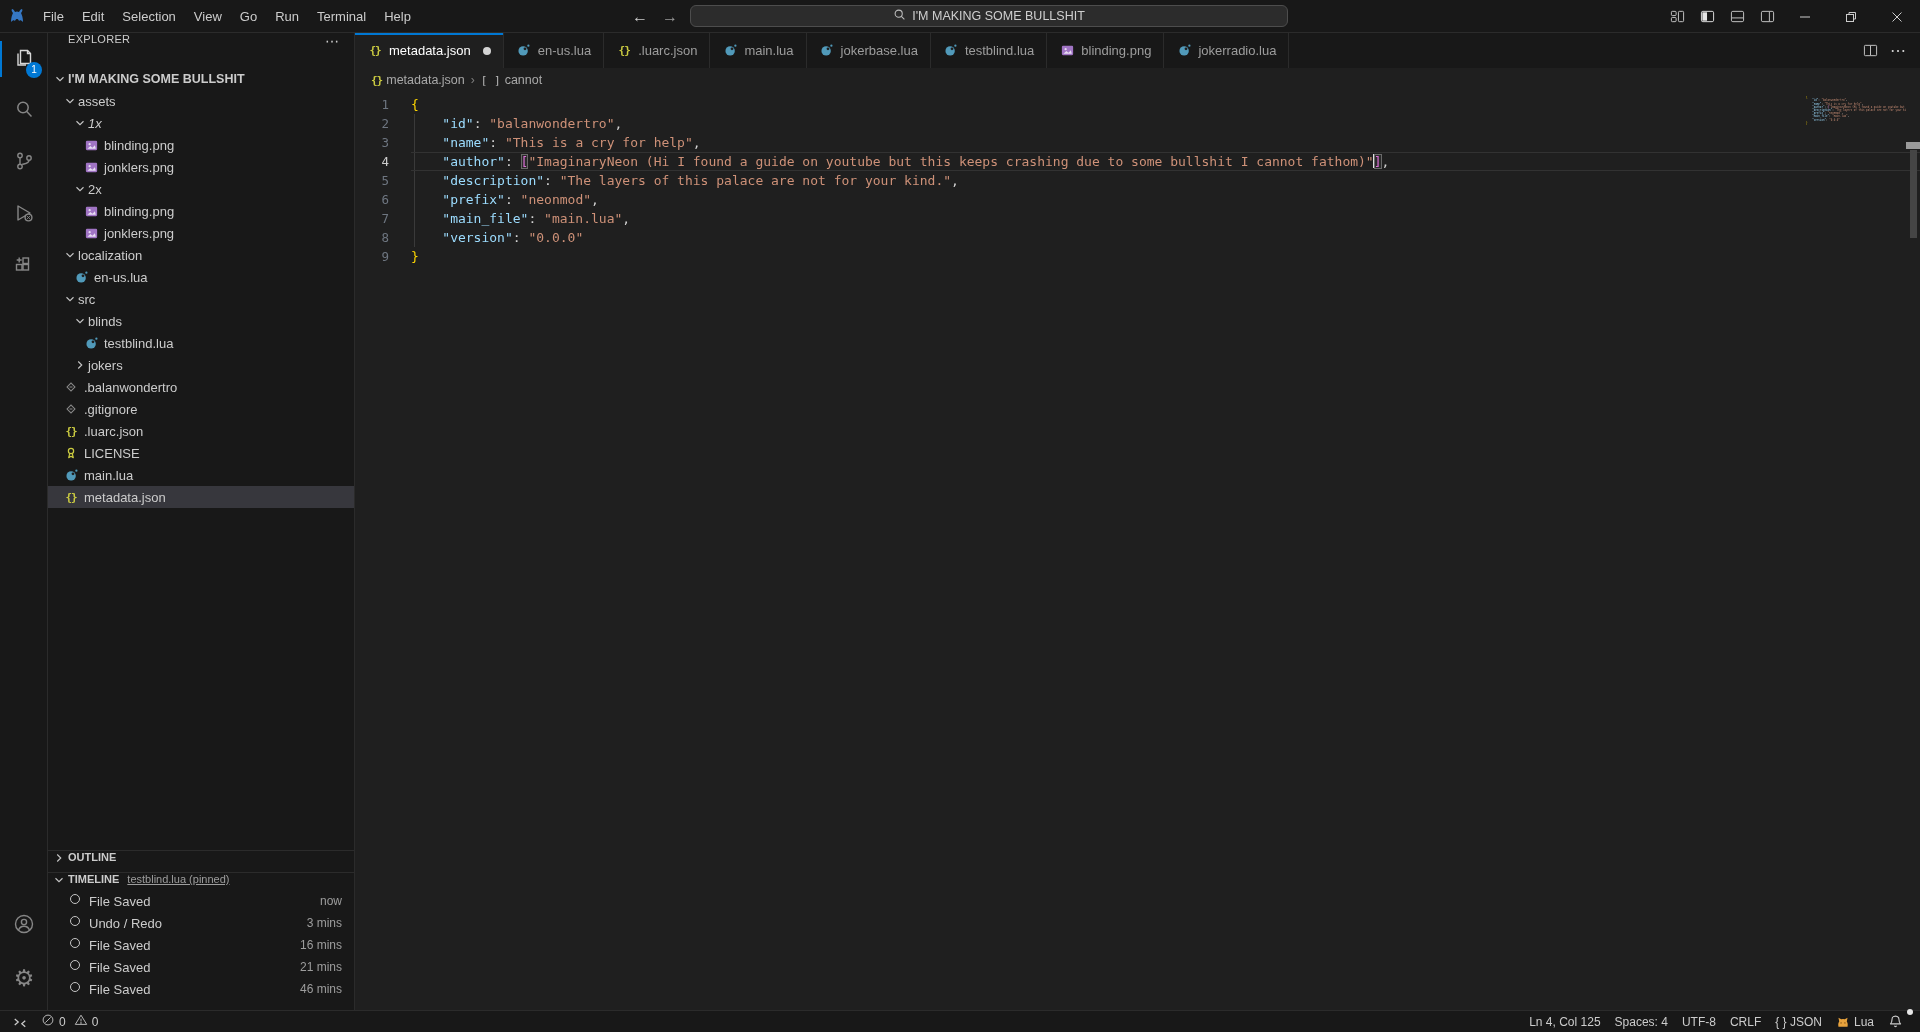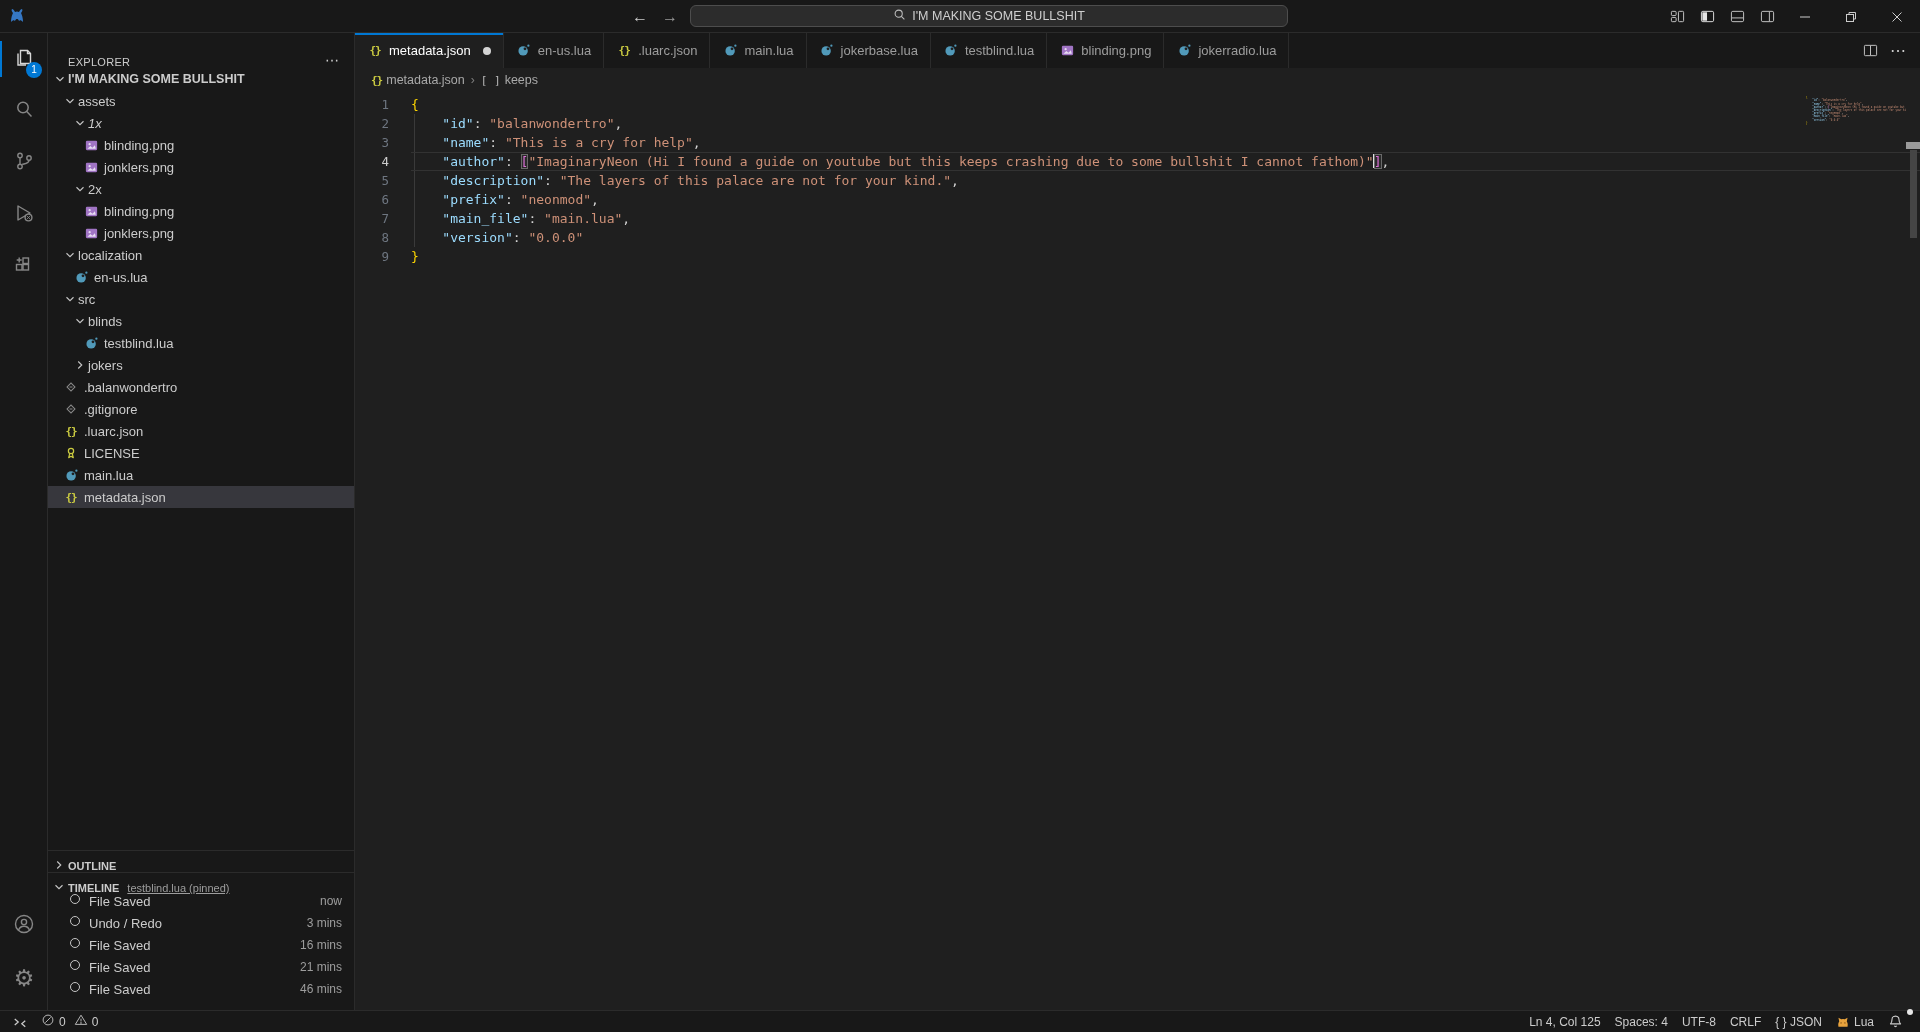--- a/index.html
+++ b/index.html
@@ -32,33 +32,33 @@
   .ab-group { display:flex; flex-direction:column; }
   .ab-item { position:relative; width:48px; height:52px; display:flex; align-items:center; justify-content:center; color:#868686; }
   .ab-item.active { color:#d7d7d7; }
   .ab-item.active::before { content:""; position:absolute; left:0; top:8px; bottom:8px; width:2px; background:#0078d4; }
   .badge { position:absolute; right:6px; bottom:7px; min-width:16px; height:16px; border-radius:9px;
            background:#0078d4; color:#ffffff; font-size:10px; line-height:16px; text-align:center; padding:0 3px; }
   .gear-glyph { font-size:23px; line-height:23px; }
 
   
   .sidebar { width:307px; background:#181818; border-right:1px solid #2b2b2b; display:flex; flex-direction:column; position:relative; }
-  .sb-header { height:35px; display:flex; align-items:flex-end; justify-content:space-between; padding:0 12px 0 20px; }
+  .sb-header { height:35px; display:flex; align-items:flex-start; justify-content:space-between; padding:0 12px 0 20px; }
   .sb-title { font-size:11px; color:#cccccc; letter-spacing:.3px; }
   .sb-ellipsis { color:#cccccc; font-size:14px; width:20px; text-align:center; border-radius:4px; }
   .tree { flex:0 0 auto; }
   .tree-row { height:22px; display:flex; align-items:center; font-size:13px; color:#cccccc; white-space:nowrap; cursor:default; }
   .tree-row.selected { background:#37373d; }
   .tree-row .chev-box { width:16px; display:flex; justify-content:center; flex:0 0 auto; color:#c5c5c5; }
   .chev svg { display:block; }
   .chev.down { transform:rotate(90deg); }
   .tree-row .fico { width:18px; display:flex; justify-content:center; margin-right:4px; flex:0 0 auto; }
   .tree-row.root-row { font-weight:bold; font-size:12.5px; }
   .sb-bottom { margin-top:auto; }
-  .section-header { height:22px; display:flex; align-items:flex-end; border-top:1px solid #2b2b2b; padding:0 8px 0 4px; }
+  .section-header { height:22px; display:flex; align-items:flex-start; border-top:1px solid #2b2b2b; padding:0 8px 0 4px; }
   .section-title { font-size:11px; font-weight:bold; color:#cccccc; margin-left:2px; }
   .section-desc { font-size:11px; color:#9d9d9d; margin-left:8px; font-weight:normal;text-decoration:underline; }
   .tl-item { height:22px; display:flex; align-items:flex-start; font-size:13px; padding:0 12px 0 22px; color:#cccccc; }
   .tl-circ { width:10px; height:10px; border:1.4px solid #c5c5c5; border-radius:50%; margin-right:9px; flex:0 0 auto; }
   .tl-time { margin-left:auto; color:#9d9d9d; font-size:12px; }
   .tl-pad { height:6px; }
 
   
   .editor-col { flex:1 1 auto; display:flex; flex-direction:column; min-width:0; background:#1f1f1f; }
   .tabbar { height:35px; background:#181818; display:flex; align-items:stretch; flex:0 0 auto; }
@@ -112,20 +112,30 @@
 <body>
 
 <div class="window">
 
   <div class="titlebar">
     <div class="logo">
       <svg width="20" height="20" viewBox="0 0 20 20">
           <path d="M4 16c0-4 1-7 2-9-1-1-2-3-1-4 1 0 2 1 3 3 .6-.4 1.4-.6 2-.6s1.4.2 2 .6c1-2 2-3 3-3 1 1 0 3-1 4 1 2 2 5 2 9-2-2-3-2-4-1-.5-1.5-1.3-2-2-2s-1.5.5-2 2c-1-1-2-1-4 1z" fill="#3577c4"></path>
         </svg>
     </div>
+    <div class="menus" id="menus">
+        <div class="menu-item">File</div>
+        <div class="menu-item">Edit</div>
+        <div class="menu-item">Selection</div>
+        <div class="menu-item">View</div>
+        <div class="menu-item">Go</div>
+        <div class="menu-item">Run</div>
+        <div class="menu-item">Terminal</div>
+        <div class="menu-item">Help</div>
+      </div>
     <div class="nav-arrows">
       <span>←</span>
       <span class="fwd">→</span>
     </div>
     <div class="cmd-center">
       <span>
         <svg width="13" height="13" viewBox="0 0 16 16">
             <circle cx="7" cy="7" r="4.4" fill="none" stroke="#bdbdbd" stroke-width="1.3"></circle>
             <path d="M10.3 10.3 L14 14" stroke="#bdbdbd" stroke-width="1.3"></path>
           </svg>
@@ -567,21 +577,21 @@
         </div>
       </div>
       <div class="breadcrumbs" id="breadcrumbs">
           <span class="bc-item">
             <span class="fi fi-json">{}</span>
             <span>metadata.json</span>
           </span>
           <span class="bc-sep">›</span>
           <span class="bc-item">
             <span class="bc-sym">[ ]</span>
-            <span>keeps</span>
+            <span>cannot</span>
           </span>
         </div>
       <div class="editor">
         <div class="code" id="code">
             <div class="code-row"><span class="ln">1</span><span class="code-text"><span class="tk-b1">{</span></span></div>
             <div class="code-row guided"><span class="ln">2</span><span class="code-text"><span class="tk-pln">    </span><span class="tk-key">"id"</span><span class="tk-pln">: </span><span class="tk-str">"balanwondertro"</span><span class="tk-pln">,</span></span></div>
             <div class="code-row guided"><span class="ln">3</span><span class="code-text"><span class="tk-pln">    </span><span class="tk-key">"name"</span><span class="tk-pln">: </span><span class="tk-str">"This is a cry for help"</span><span class="tk-pln">,</span></span></div>
             <div class="code-row current guided"><span class="ln">4</span><span class="code-text"><span class="tk-pln">    </span><span class="tk-key">"author"</span><span class="tk-pln">: </span><span class="tk-b2m">[</span><span class="tk-str">"ImaginaryNeon (Hi I found a guide on youtube but this keeps crashing due to some bullshit I cannot fathom)"</span><span class="caret"></span><span class="tk-b2m">]</span><span class="tk-pln">,</span></span></div>
             <div class="code-row guided"><span class="ln">5</span><span class="code-text"><span class="tk-pln">    </span><span class="tk-key">"description"</span><span class="tk-pln">: </span><span class="tk-str">"The layers of this palace are not for your kind."</span><span class="tk-pln">,</span></span></div>
             <div class="code-row guided"><span class="ln">6</span><span class="code-text"><span class="tk-pln">    </span><span class="tk-key">"prefix"</span><span class="tk-pln">: </span><span class="tk-str">"neonmod"</span><span class="tk-pln">,</span></span></div>

